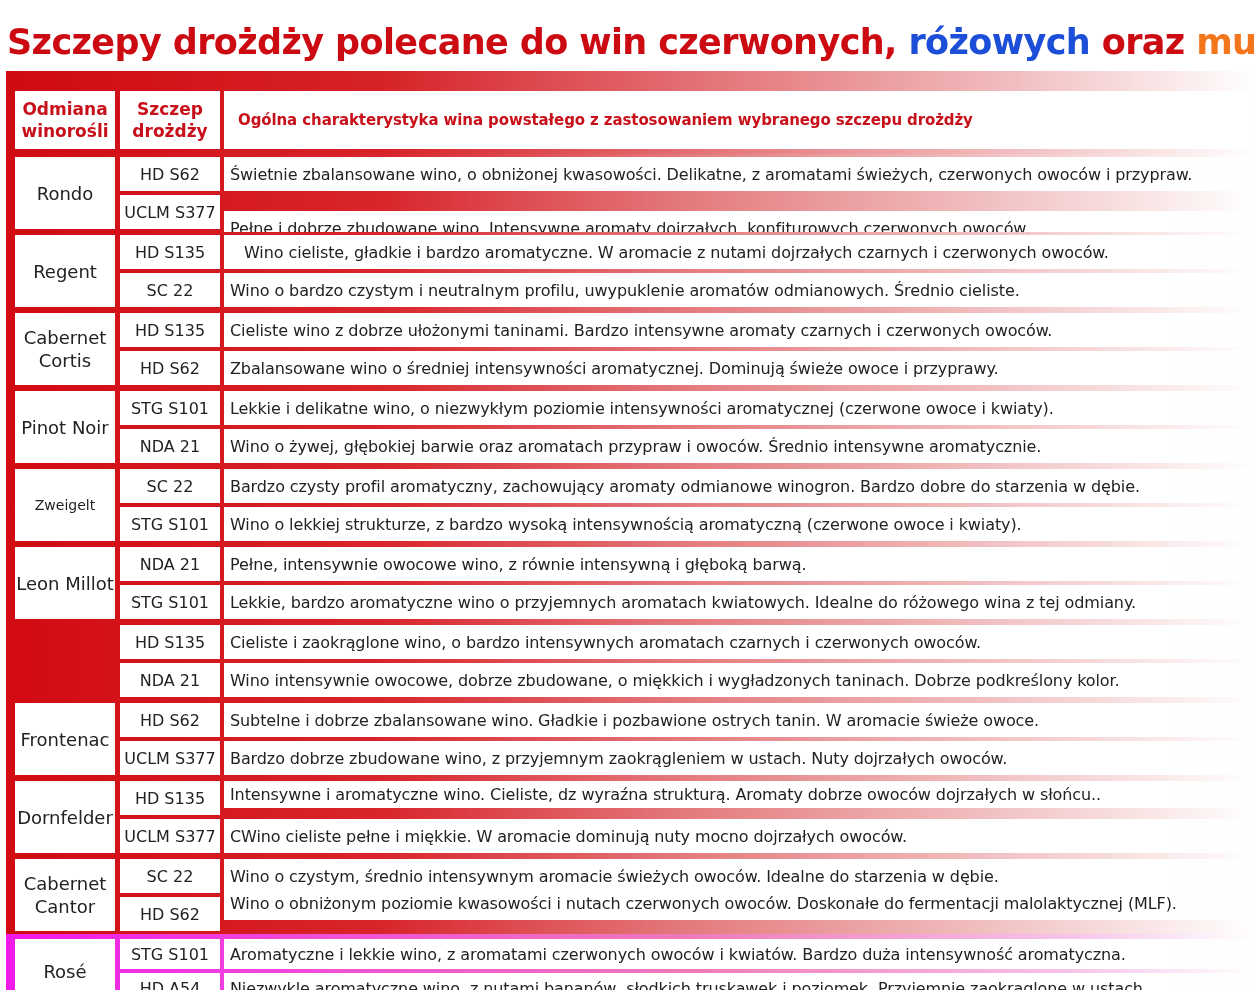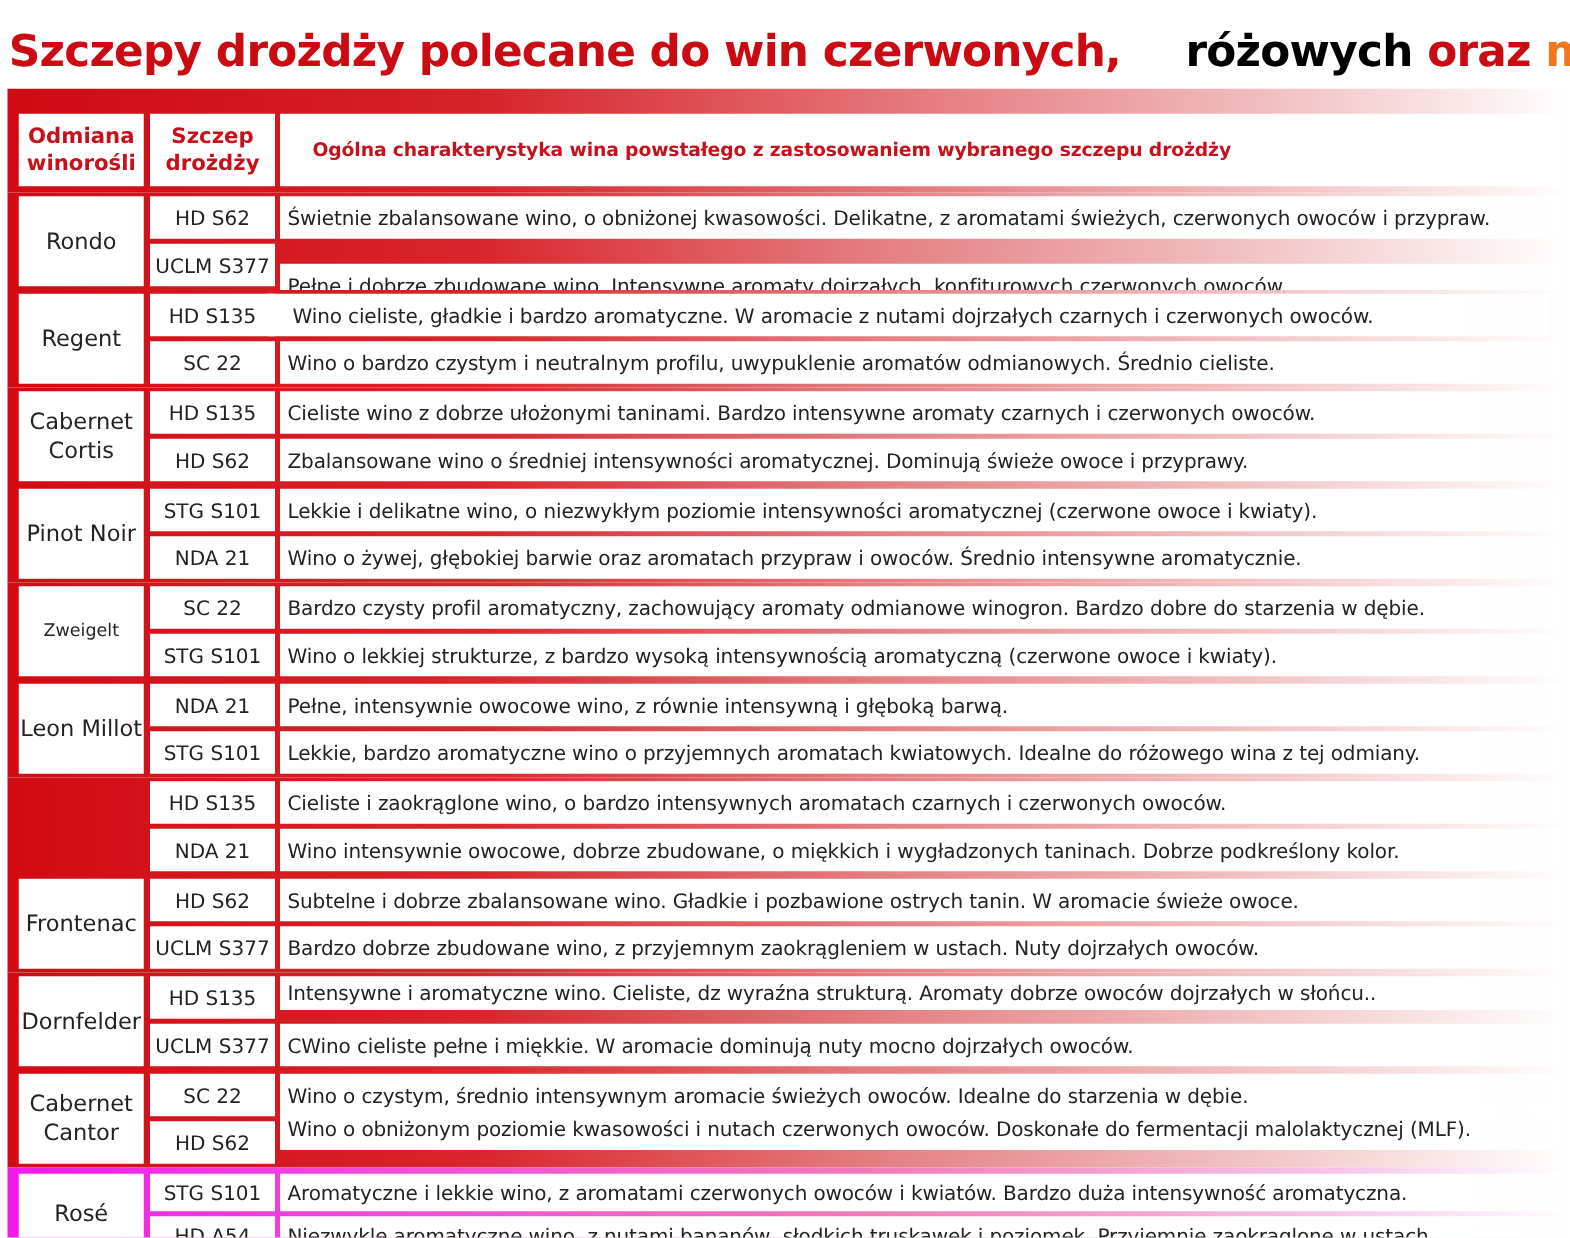--- a/index.html
+++ b/index.html
@@ -1,33 +1,33 @@
 <!DOCTYPE html>
 <html><head>
 <meta charset="utf-8">
 <style>
   html, body { margin:0; padding:0; background:#ffffff; }
   body { width:1256px; height:990px; position:relative; overflow:hidden; font-family:"DejaVu Sans", sans-serif; }
   .title { position:absolute; left:7px; top:22px; font-size:35px; font-weight:bold; white-space:nowrap; letter-spacing:-0.6px; font-family:"DejaVu Sans", sans-serif; }
   .title .red { color:#cc0a12; }
-  .title .pink { color:#000000;margin-left:40px; }
+  .title .pink { color:#1d4ed8; }
   .title .orange { color:#f4761c; }
 
   .table { position:absolute; left:6px; top:71px; width:1250px; }
   .band { position:relative; width:100%; }
   .band.red { background:linear-gradient(to right, #d20a12 0%, #d8252b 30%, #e47c7f 55%, #f2c4c5 80%, rgba(255,255,255,0) 100%); }
   .band.pink { background:linear-gradient(to right, #f019ea 0%, #f04ed8 25%, #f07ab8 55%, #f6c3ea 85%, rgba(255,255,255,0) 100%); }
   .band.header { background:linear-gradient(to right, #cf0a12 0%, #d62227 30%, #e37075 55%, #f1bcbe 80%, rgba(255,255,255,0) 100%); }
 
   .cell { position:absolute; background:#fff; display:flex; align-items:center; box-sizing:border-box; color:#222; }
   .variety { justify-content:center; text-align:center; font-size:18px; line-height:23px; }
   .strain { justify-content:center; text-align:center; font-size:16px; white-space:nowrap; }
   .desc { padding-left:6px; font-size:16px; white-space:nowrap; letter-spacing:-0.1px; }
   .hdr { color:#c8101a; font-weight:bold; font-size:17px; line-height:22px; }
-  .hdr.desc-h { font-size:15px; padding-left:26px; }
+  .hdr.desc-h { font-size:15px; padding-left:14px; }
 </style>
 </head>
 <body>
 
 <div class="title">
   <span class="red">Szczepy drożdży polecane do win czerwonych, </span><span class="pink">różowych</span><span class="red"> oraz </span><span class="orange">musujących</span>
 </div>
 
 <div class="table" id="yeast-table">
 
@@ -40,21 +40,21 @@
       <div class="band red" style="height: 78px;">
         <div class="cell variety" style="left: 9px; top: 3px; width: 100px; height: 72px; font-size: 18px;">Rondo</div>
         <div class="cell strain" style="left: 114px; top: 3px; width: 100px; height: 34px;">HD S62</div>
         <div class="cell desc" style="left: 218px; top: 3px; width: 1026px; height: 34px; background: linear-gradient(to right, rgb(255, 255, 255) 0%, rgb(255, 255, 255) 92%, rgba(255, 255, 255, 0.9) 100%);">Świetnie zbalansowane wino, o obniżonej kwasowości.  Delikatne, z aromatami świeżych, czerwonych owoców i przypraw.</div>
         <div class="cell strain" style="left: 114px; top: 41px; width: 100px; height: 34px;">UCLM S377</div>
         <div class="cell desc" style="left: 218px; top: 41px; width: 1026px; height: 34px; background: linear-gradient(to right, rgb(255, 255, 255) 0%, rgb(255, 255, 255) 92%, rgba(255, 255, 255, 0.9) 100%); margin-top: 16px;">Pełne i dobrze zbudowane wino. Intensywne aromaty dojrzałych, konfiturowych czerwonych owoców.</div>
       </div>
       <div class="band red" style="height: 78px;">
         <div class="cell variety" style="left: 9px; top: 3px; width: 100px; height: 72px; font-size: 18px;">Regent</div>
         <div class="cell strain" style="left: 114px; top: 3px; width: 100px; height: 34px;">HD S135</div>
-        <div class="cell desc" style="left: 208px; top: 3px; width: 1026px; height: 34px; background: linear-gradient(to right, rgb(255, 255, 255) 0%, rgb(255, 255, 255) 92%, rgba(255, 255, 255, 0.9) 100%); padding-left: 20px;">Wino cieliste, gładkie i bardzo aromatyczne. W aromacie z nutami dojrzałych czarnych i czerwonych owoców.</div>
+        <div class="cell desc" style="left: 218px; top: 3px; width: 1026px; height: 34px; background: linear-gradient(to right, rgb(255, 255, 255) 0%, rgb(255, 255, 255) 92%, rgba(255, 255, 255, 0.9) 100%); padding-left: 20px;">Wino cieliste, gładkie i bardzo aromatyczne. W aromacie z nutami dojrzałych czarnych i czerwonych owoców.</div>
         <div class="cell strain" style="left: 114px; top: 41px; width: 100px; height: 34px;">SC 22</div>
         <div class="cell desc" style="left: 218px; top: 41px; width: 1026px; height: 34px; background: linear-gradient(to right, rgb(255, 255, 255) 0%, rgb(255, 255, 255) 92%, rgba(255, 255, 255, 0.9) 100%);">Wino o bardzo czystym i neutralnym profilu, uwypuklenie aromatów odmianowych. Średnio cieliste.</div>
       </div>
       <div class="band red" style="height: 78px;">
         <div class="cell variety" style="left: 9px; top: 3px; width: 100px; height: 72px; font-size: 18px;">Cabernet Cortis</div>
         <div class="cell strain" style="left: 114px; top: 3px; width: 100px; height: 34px;">HD S135</div>
         <div class="cell desc" style="left: 218px; top: 3px; width: 1026px; height: 34px; background: linear-gradient(to right, rgb(255, 255, 255) 0%, rgb(255, 255, 255) 92%, rgba(255, 255, 255, 0.9) 100%);">Cieliste wino z dobrze ułożonymi taninami.  Bardzo intensywne aromaty czarnych i czerwonych owoców.</div>
         <div class="cell strain" style="left: 114px; top: 41px; width: 100px; height: 34px;">HD S62</div>
         <div class="cell desc" style="left: 218px; top: 41px; width: 1026px; height: 34px; background: linear-gradient(to right, rgb(255, 255, 255) 0%, rgb(255, 255, 255) 92%, rgba(255, 255, 255, 0.9) 100%);">Zbalansowane wino o średniej intensywności aromatycznej. Dominują świeże owoce i przyprawy.</div>
       </div>

